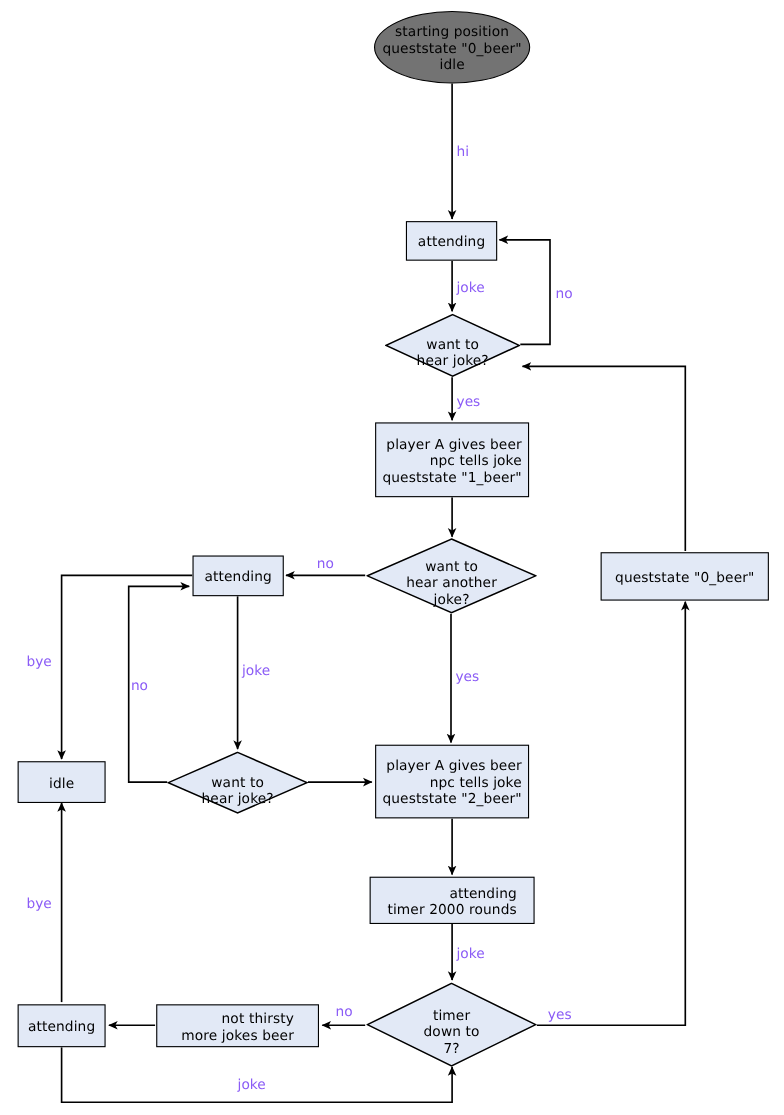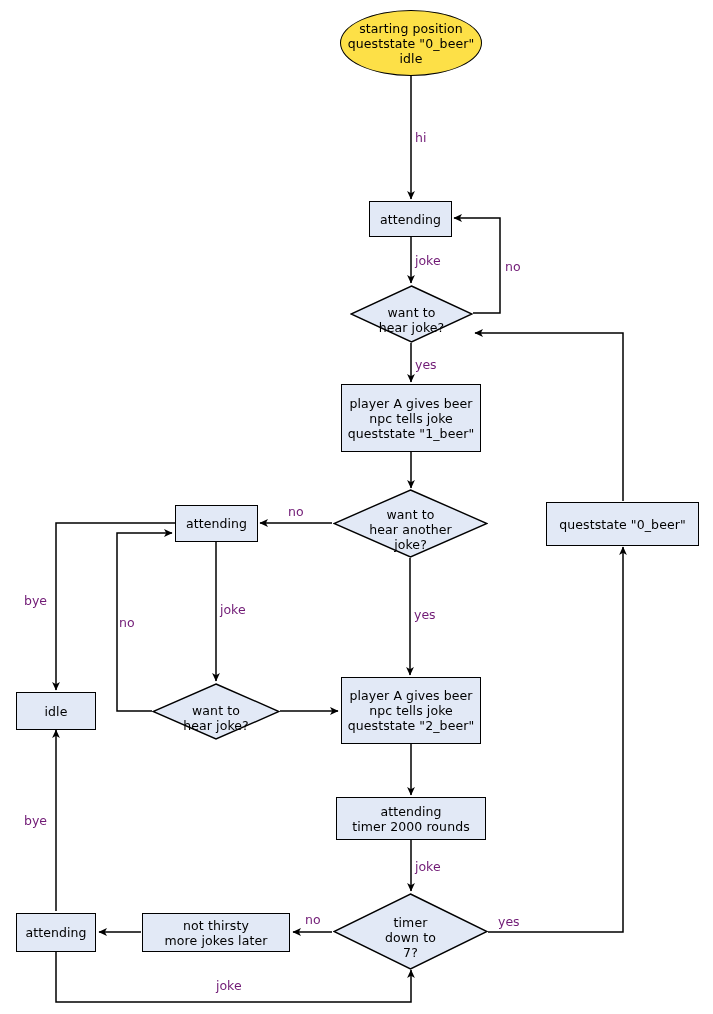--- a/index.html
+++ b/index.html
@@ -1,26 +1,26 @@
 <!DOCTYPE html>
 <html><head>
 <meta charset="utf-8">
 <style>
   html,body{margin:0;padding:0;background:#ffffff;}
   body{width:713px;height:1014px;font-family:"DejaVu Sans","Liberation Sans",sans-serif;}
   #stage{position:relative;width:713px;height:1014px;overflow:hidden;background:#fff;}
   svg#edges{position:absolute;left:0;top:0;width:713px;height:1014px;}
   .node{position:absolute;box-sizing:border-box;display:flex;align-items:center;justify-content:center;
         text-align:center;font-size:12.5px;color:#000;line-height:15px;white-space:pre;letter-spacing:0.1px;}
-  .box{background:#e2e9f6;border:1.4px solid #000;}
-  .ellipse{background:#fde047;border:1.4px solid #000;border-radius:50%;}
+  .box{background:#e2e9f6;border:1.4px solid #000;text-align:right;}
+  .ellipse{background:#737373;border:1.4px solid #000;border-radius:50%;}
   .diamond{background:transparent;border:none;}
   .diamond .dlabel{position:relative;z-index:2;margin-top:12px;}
   .diamond svg{position:absolute;left:0;top:0;}
-  .elabel{position:absolute;font-size:12.5px;color:#701a75;line-height:14px;white-space:pre;}
+  .elabel{position:absolute;font-size:12.5px;color:#8b5cf6;line-height:14px;white-space:pre;}
 </style>
 </head>
 <body>
 
 <div id="stage">
 
   <svg id="edges" viewBox="0 0 713 1014">
     <defs>
       <marker id="ah" markerWidth="9" markerHeight="9" refX="8" refY="4.5" orient="auto" markerUnits="userSpaceOnUse">
         <path d="M0,0.6 L8.6,4.5 L0,8.4 L2.2,4.5 Z" fill="#000"></path>
@@ -136,21 +136,21 @@
     <svg width="155" height="77">
       <polygon points="77.5,1 154,38.5 77.5,76 1,38.5" fill="#e2e9f6" stroke="#000" stroke-width="1.4"></polygon>
     </svg>
     <span class="dlabel">timer
 down to
 7?</span>
   </div>
 
   <div class="node box" style="left:142px;top:913px;width:148px;height:39px;">
     <span>not thirsty
-more jokes later</span>
+more jokes beer</span>
   </div>
 
   <div class="node box" style="left:16px;top:913px;width:80px;height:39px;">
     <span>attending</span>
   </div>
 
   <div class="elabel" style="left:415px;top:131px;">hi</div>
   <div class="elabel" style="left:415px;top:254px;">joke</div>
   <div class="elabel" style="left:505px;top:260px;">no</div>
   <div class="elabel" style="left:415px;top:358px;">yes</div>

